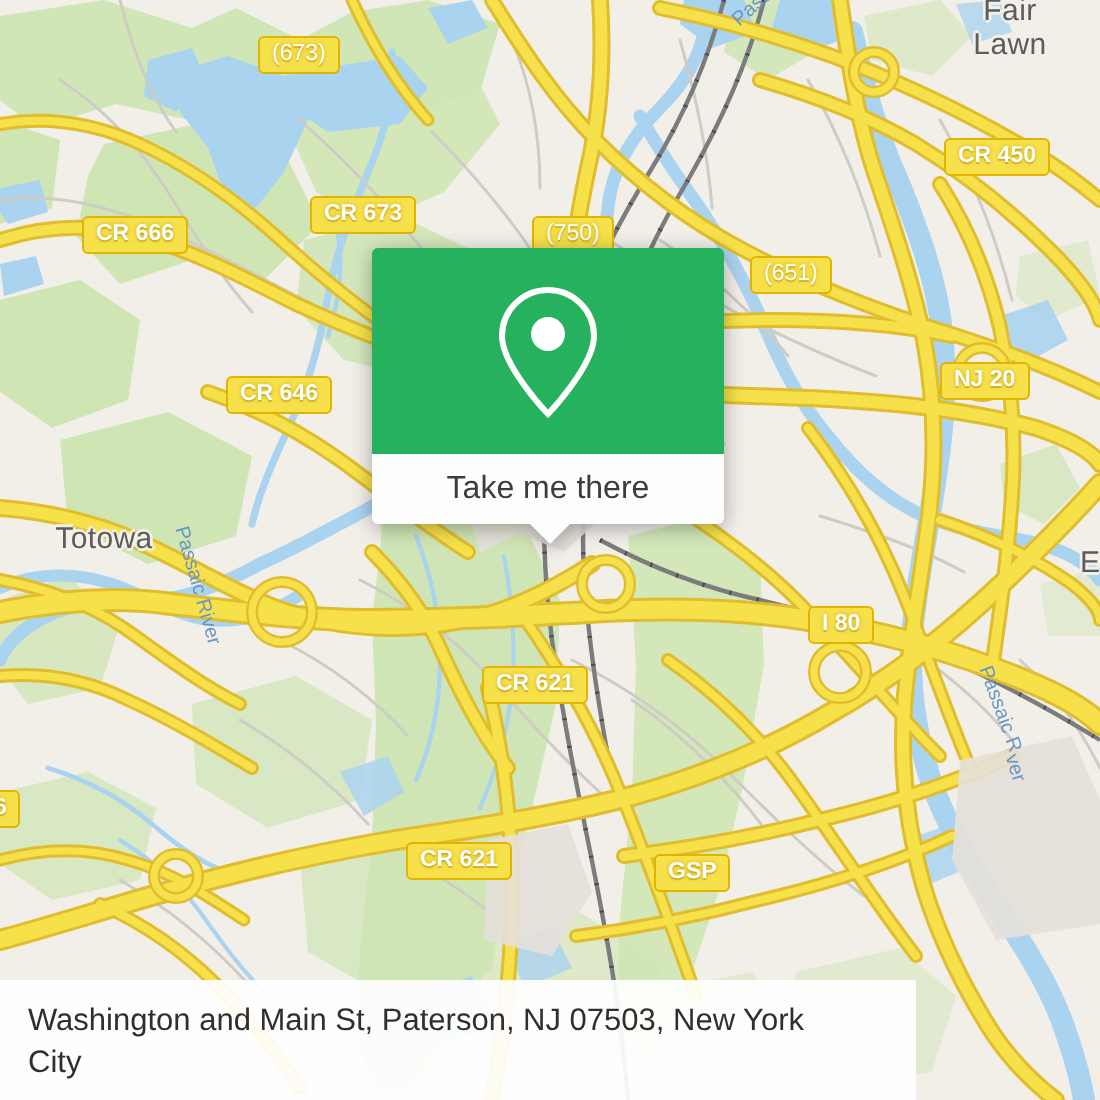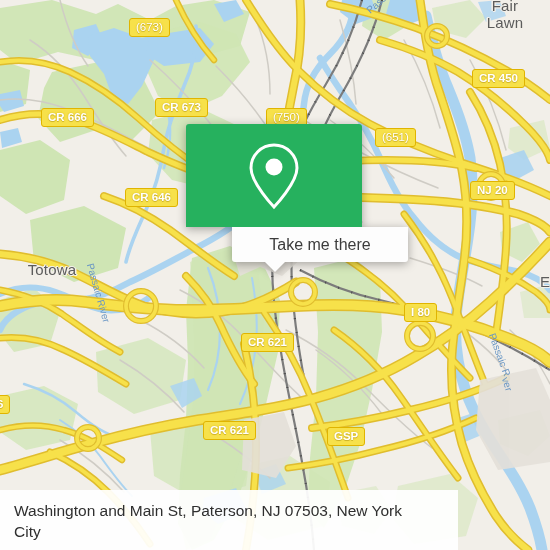--- a/index.html
+++ b/index.html
@@ -97,21 +97,20 @@
     left: 0; top: 103px;
     width: 176px;
     height: 35px;
     background: #fdfdfd;
     border-radius: 0 0 3px 3px;
     display: flex;
     align-items: center;
     justify-content: center;
     color: #3c3c3c;
     font-size: 16px;
-    margin-left: 46px;
   }
   #callout-tail {
     position: absolute;
     left: 78px;
     top: 137px;
     width: 0; height: 0;
     border-left: 11px solid transparent;
     border-right: 11px solid transparent;
     border-top: 11px solid #fdfdfd;
   }
@@ -445,21 +444,21 @@
     <div class="water-label" style="left:492px; top:328px; transform:rotate(70deg);">Passaic R</div>
 
     <div class="water-label" style="left:505px; top:372px; transform:rotate(72deg);">ver</div>
 
     <div class="shield thin" style="left:129px; top:18px;">(673)</div>
 
     <div class="shield" style="left:155px; top:98px;">CR 673</div>
 
     <div class="shield" style="left:41px; top:108px;">CR 666</div>
 
-    <div class="shield" style="left:113px; top:188px;margin-left:12px;">CR 646</div>
+    <div class="shield" style="left:113px; top:188px;">CR 646</div>
 
     <div class="shield thin" style="left:266px; top:108px;">(750)</div>
 
     <div class="shield thin" style="left:375px; top:128px;">(651)</div>
 
     <div class="shield" style="left:472px; top:69px;">CR 450</div>
 
     <div class="shield" style="left:470px; top:181px;">NJ 20</div>
 
     <div class="shield" style="left:372px; top:303px;margin-left:32px;">I 80</div>

